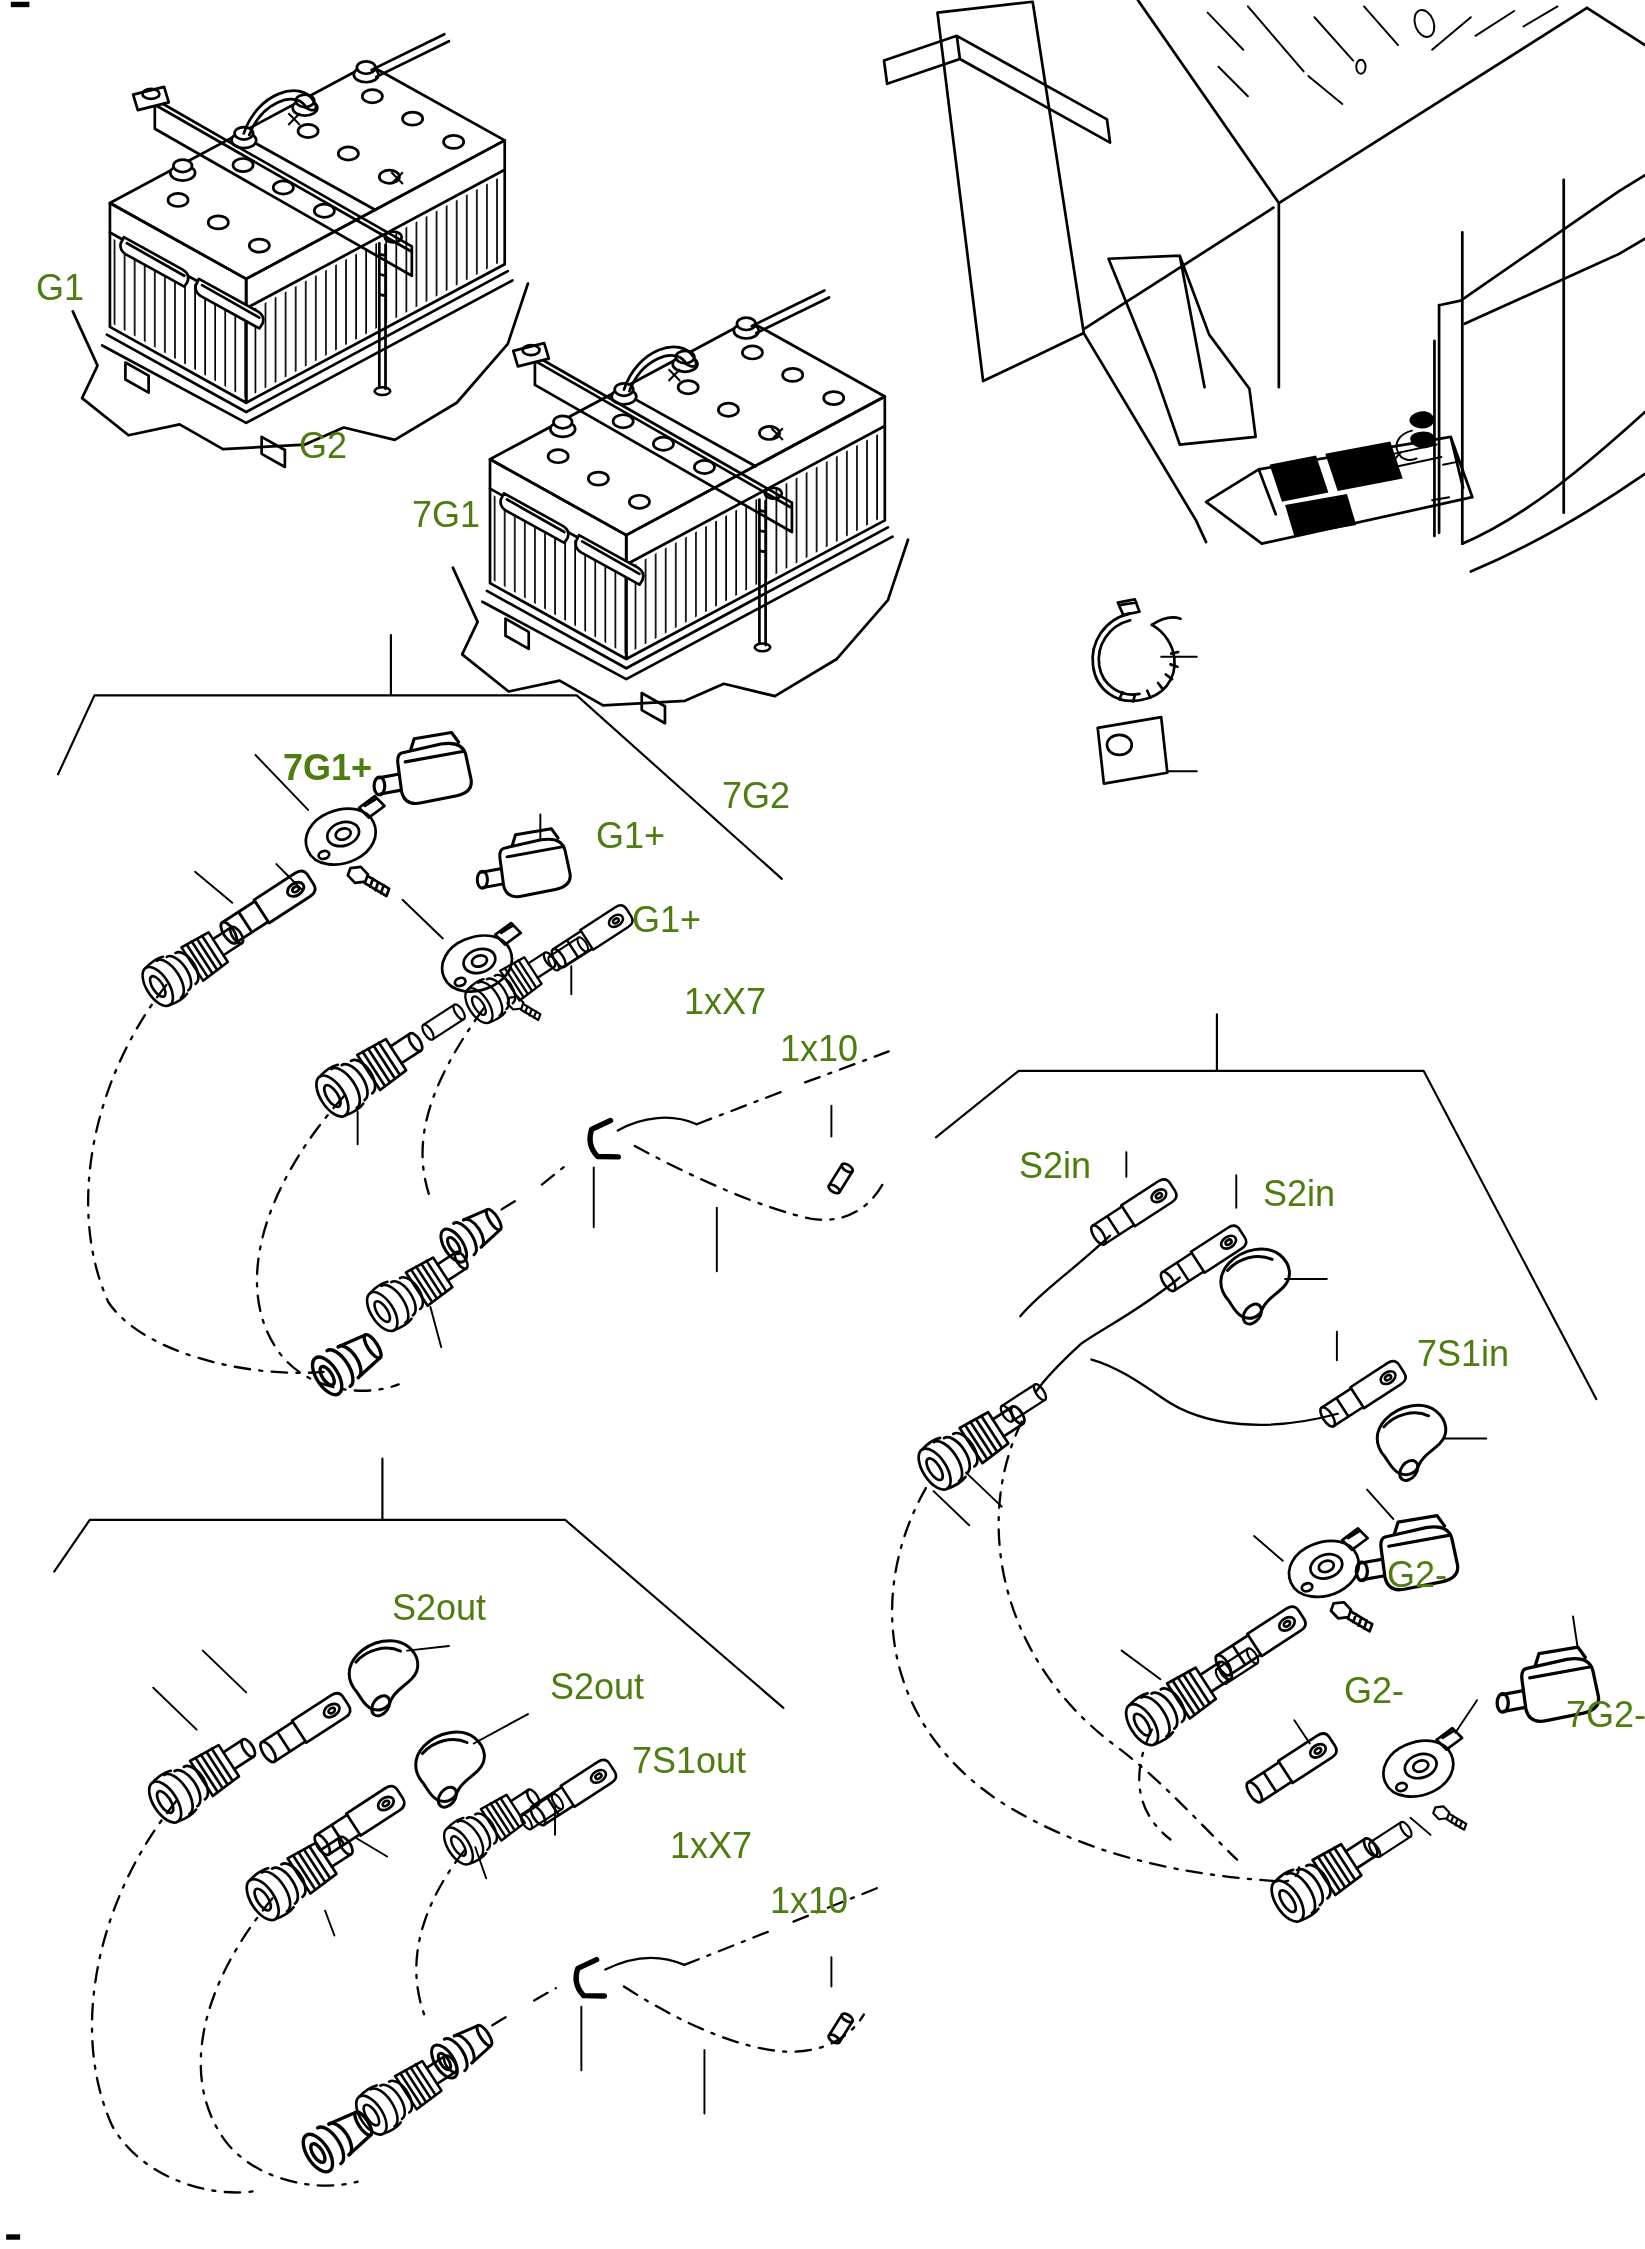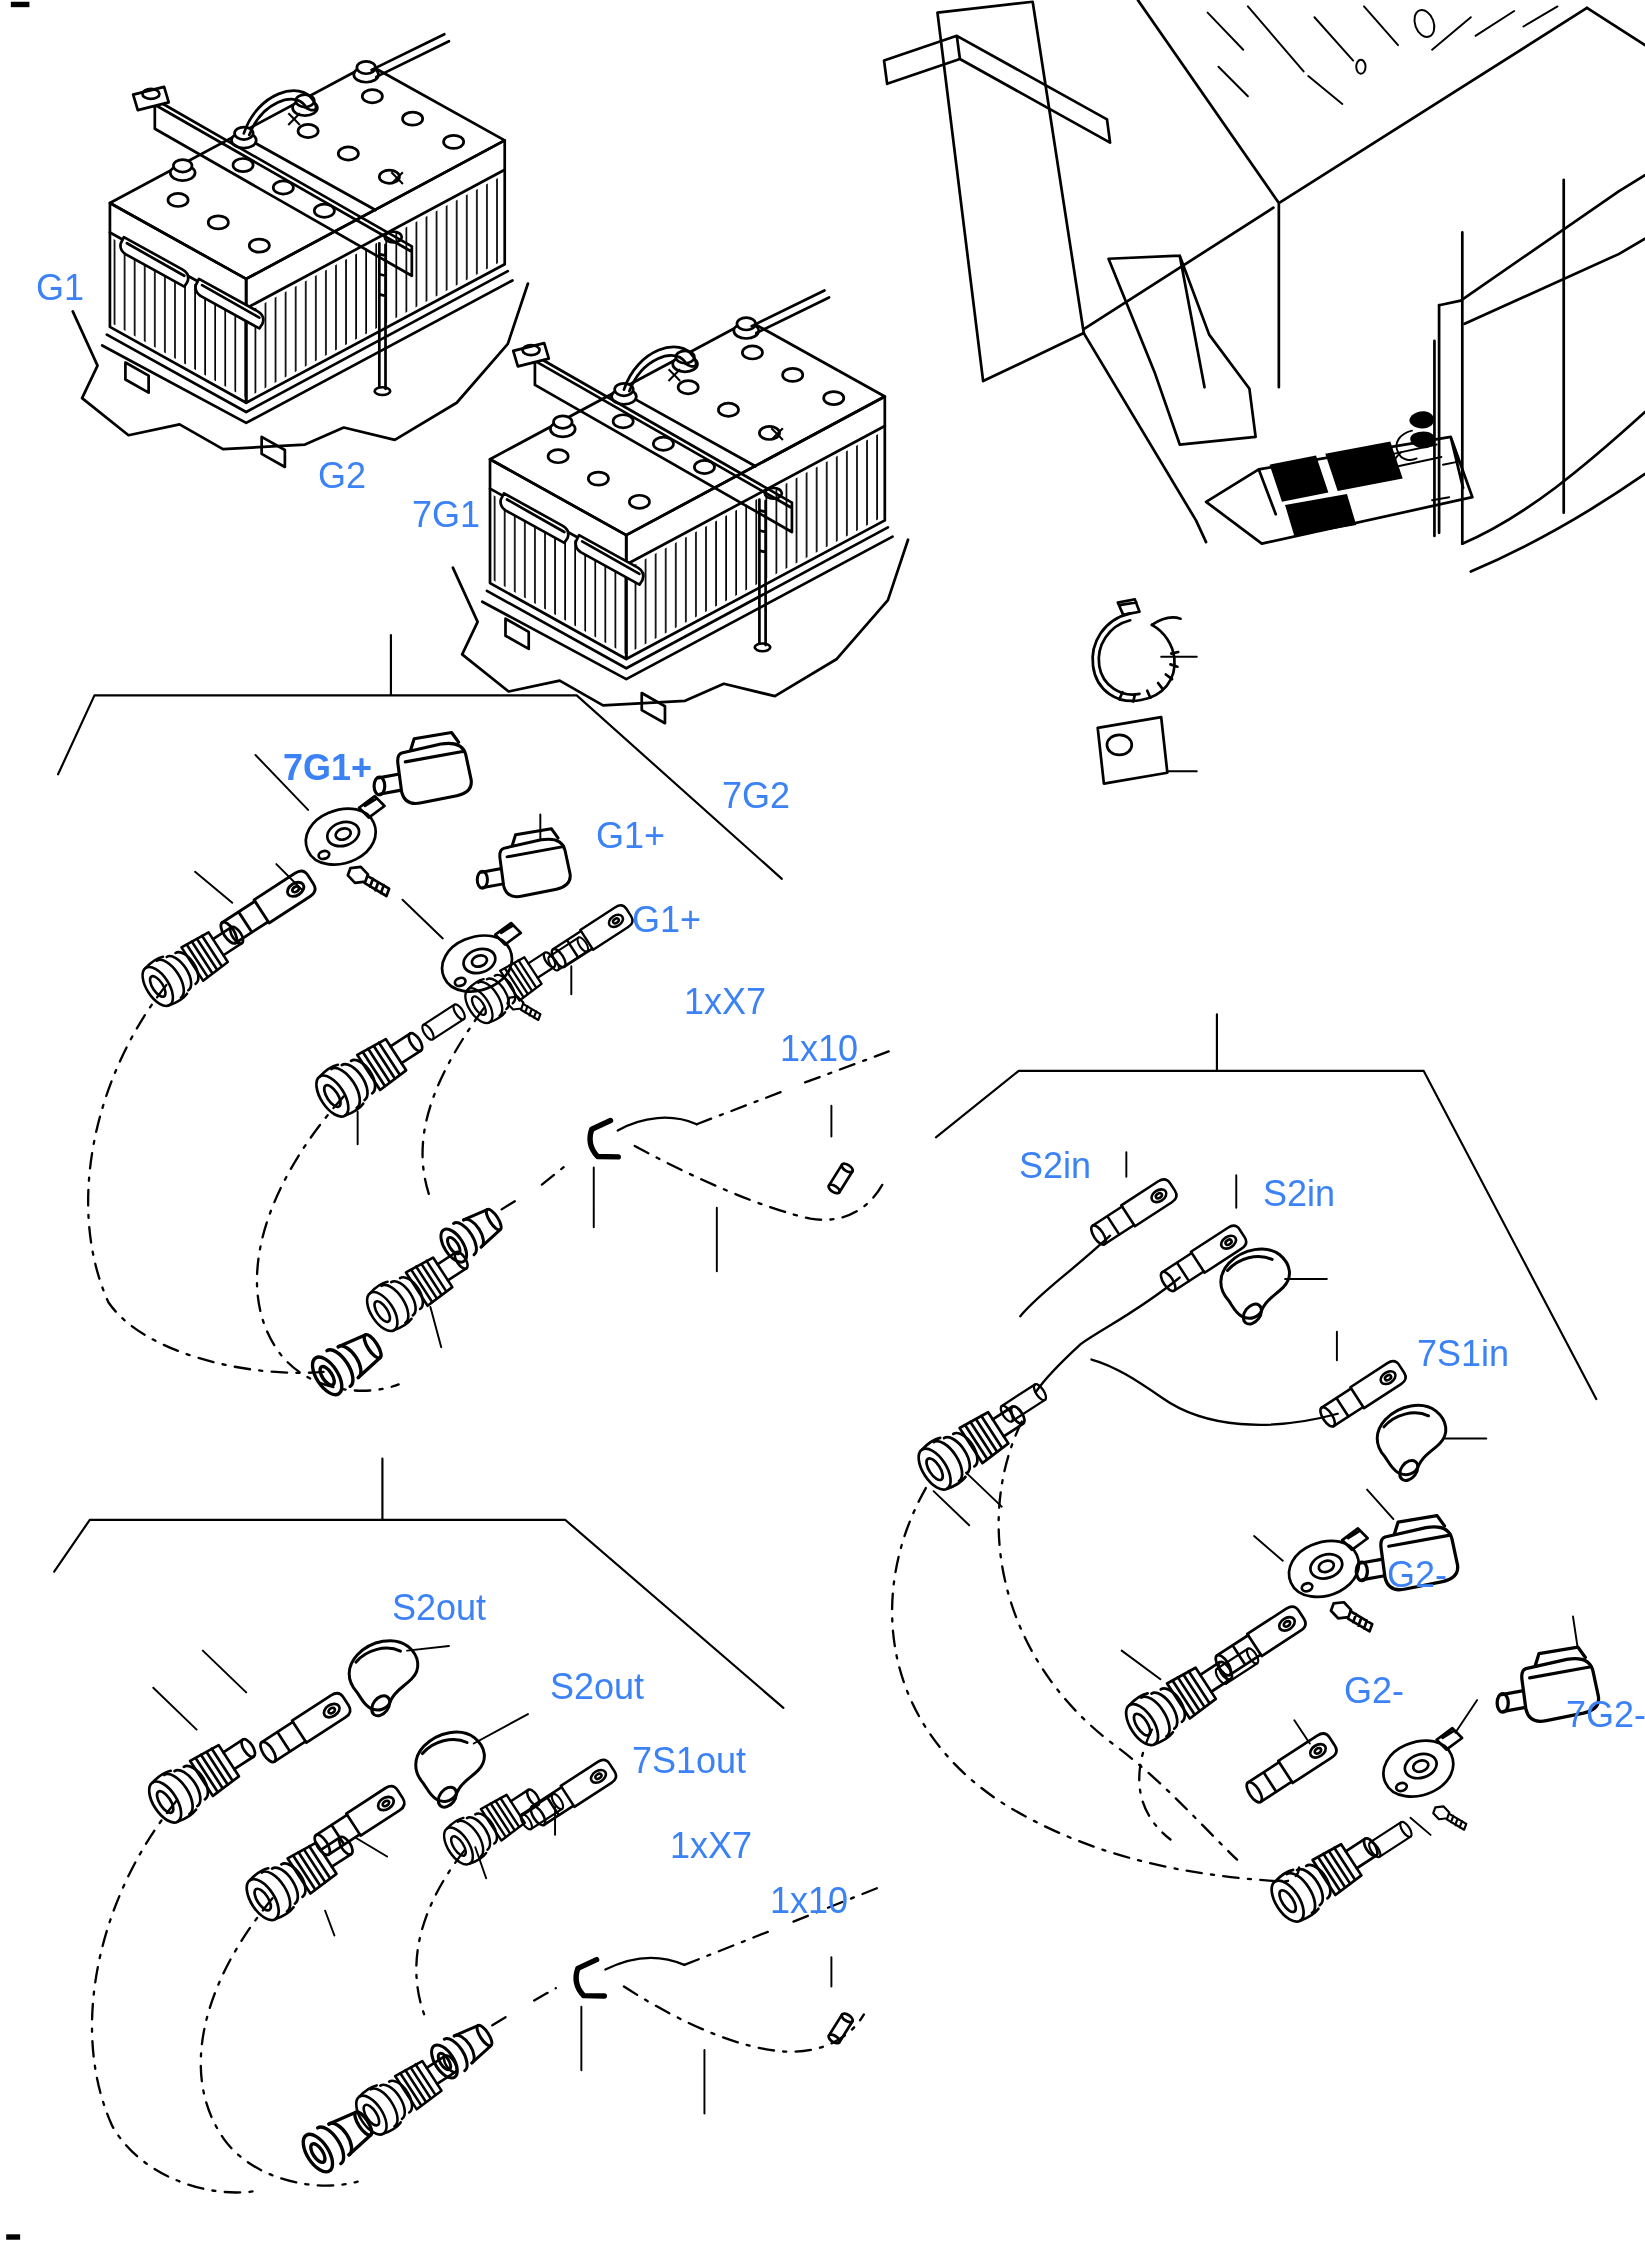--- a/index.html
+++ b/index.html
@@ -1,20 +1,20 @@
 <!DOCTYPE html>
 <html style="font-size:12.4px"><head>
 <meta charset="utf-8">
 <style>
   html,body{margin:0;padding:0;background:#fff;}
   .page{position:relative;width:1645px;height:2250px;background:#ffffff;
         font-family:"Liberation Sans",sans-serif;overflow:hidden;}
   .art{position:absolute;left:0;top:0;}
   .callout-layer{position:absolute;left:0;top:0;width:100%;height:100%;}
-  .callout{position:absolute;font-size:36px;line-height:1.05;color:#3b82f6;
+  .callout{position:absolute;font-size:36px;line-height:1.05;color:#4d7c0f;
            white-space:nowrap;}
   .xmark{font-family:"Liberation Sans",sans-serif;font-size:38px;fill:#000;stroke:none;}
 </style>
 </head>
 <body>
 
 <div class="page">
 
 <svg class="art" width="1645" height="2250" viewBox="0 0 2125 2906" xmlns="http://www.w3.org/2000/svg">
   <defs>
@@ -321,21 +321,21 @@
         <path d="M884,2538 L995,2494 M1025,2482 L1135,2438"></path>
       </g>
       <path d="M782,2544 C818,2526 852,2524 884,2538" stroke-width="3"></path>
     </g>
 
   </g>
 </svg>
 
 <div class="callout-layer">
       <span class="callout" style="left: 36px; top: 269px;">G1</span>
-      <span class="callout" style="left: 318px; top: 427px; margin-top: 30px;">G2</span>
+      <span class="callout" style="left: 299px; top: 427px;">G2</span>
       <span class="callout" style="left: 412px; top: 496px;">7G1</span>
       <span class="callout" style="left: 722px; top: 777px;">7G2</span>
       <span class="callout" style="left: 283px; top: 749px; font-weight: bold;">7G1+</span>
       <span class="callout" style="left: 596px; top: 817px;">G1+</span>
       <span class="callout" style="left: 632px; top: 901px;">G1+</span>
       <span class="callout" style="left: 684px; top: 983px;">1xX7</span>
       <span class="callout" style="left: 780px; top: 1030px;">1x10</span>
       <span class="callout" style="left: 1019px; top: 1147px;">S2in</span>
       <span class="callout" style="left: 1263px; top: 1175px;">S2in</span>
       <span class="callout" style="left: 1417px; top: 1326px; margin-top: 9px;">7S1in</span>

